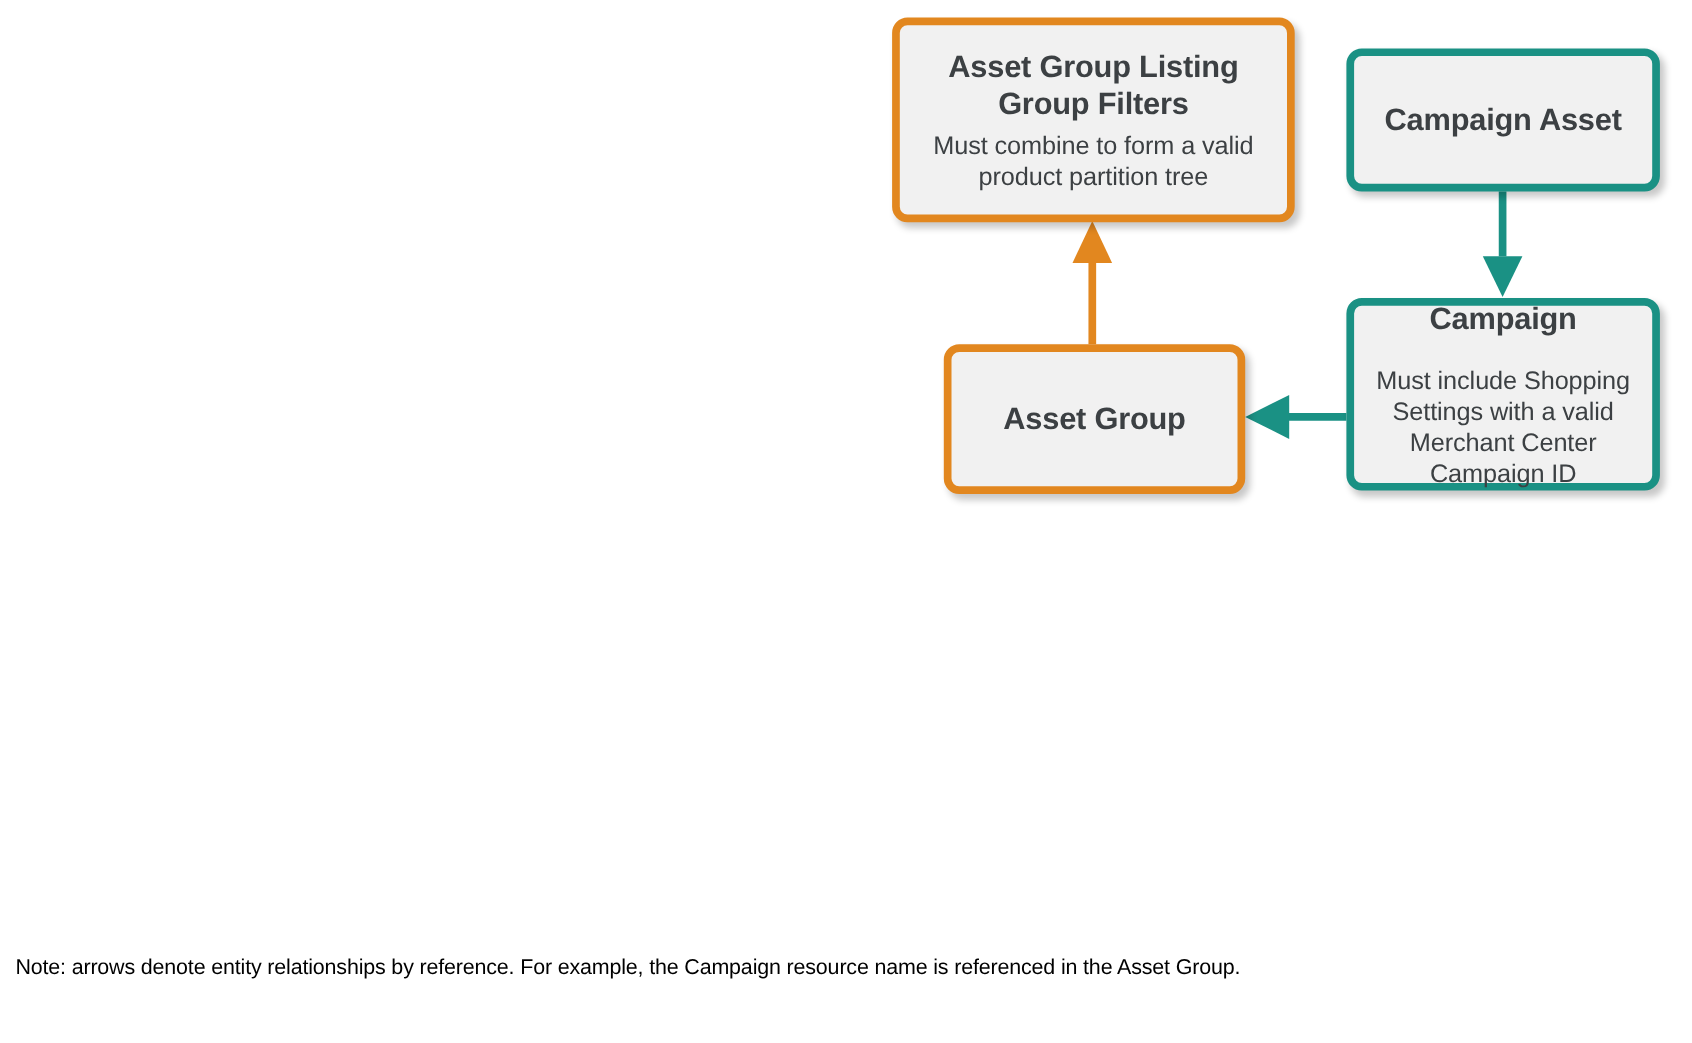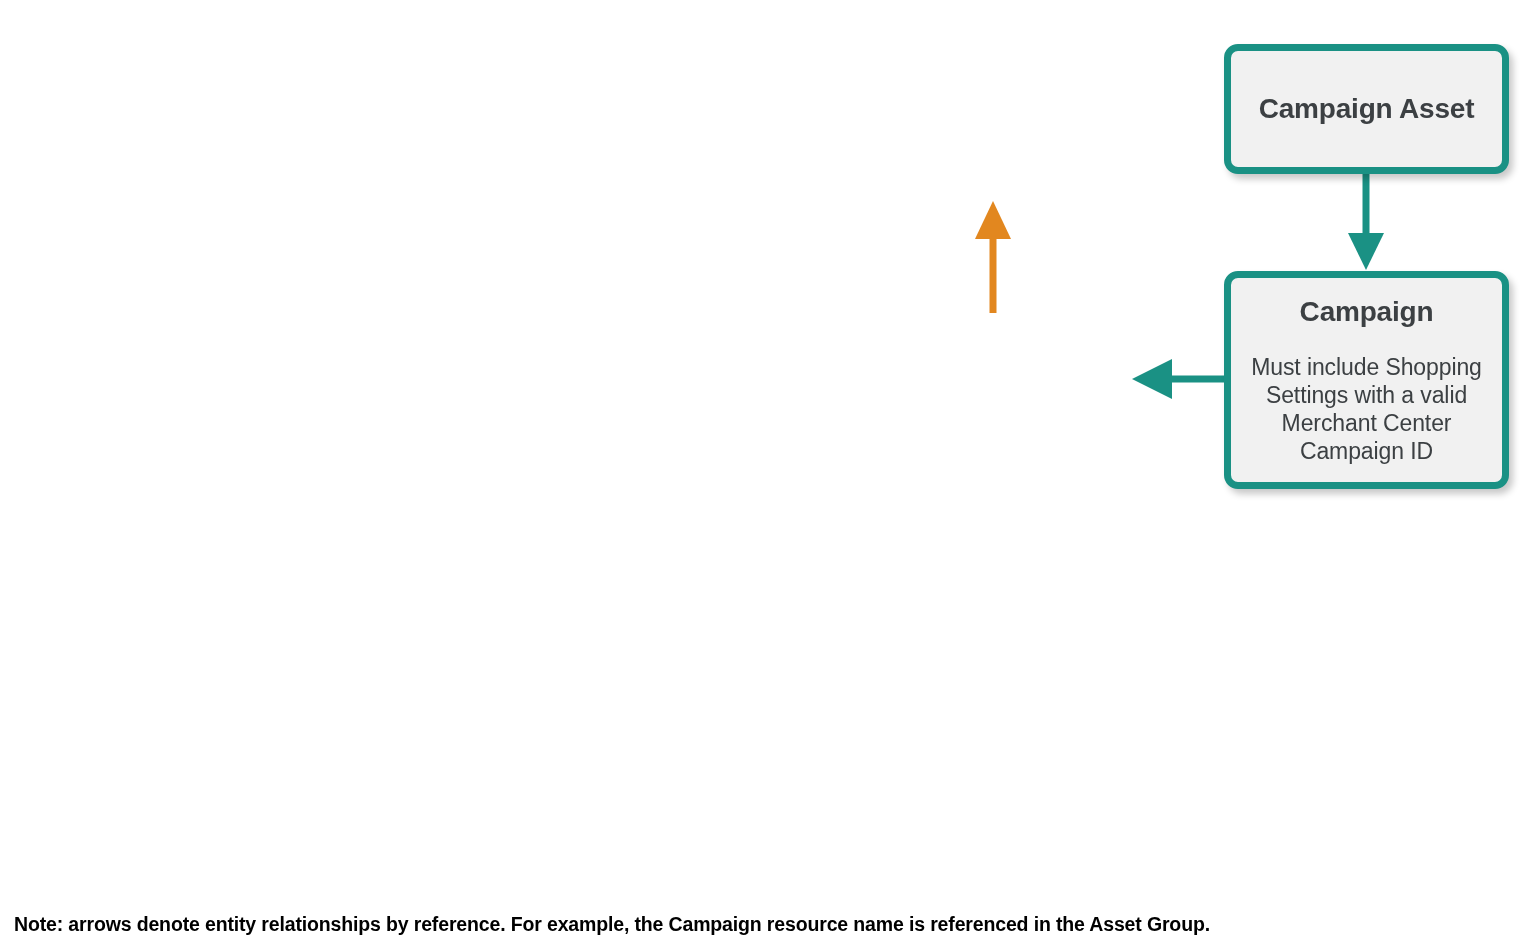--- a/index.html
+++ b/index.html
@@ -65,38 +65,38 @@
   #node-campaign-budget {
     left: 1224px; top: 44px;
     width: 285px; height: 130px;
   }
   #node-asset-group {
     left: 858px;  top: 313px;
     width: 274px; height: 136px;
   }
   #node-campaign {
     left: 1224px; top: 271px;
-    width: 285px; height: 218px; gap: 19px;
+    width: 285px; height: 175px; gap: 19px;
   }
 
   
   #connectors {
     position: absolute;
     left: 0; top: 0;
     width: 1538px; height: 948px;
     pointer-events: none;
   }
 
   
   #footer-note {
     position: absolute;
     left: 14px;
-    top: 913px;
+    top: 868px;
     font-size: 19.5px;
-    font-weight: bold;
+    font-weight: normal;
     color: #000000;
     letter-spacing: -0.15px;
     white-space: nowrap;
   }
 </style>
 </head>
 <body>
 
 <div id="diagram-canvas">
 
@@ -111,25 +111,32 @@
       <line x1="1366" y1="174" x2="1366" y2="233" stroke="#1A9184" stroke-width="7"></line>
       <polygon points="1366,270 1384,233 1348,233" fill="#1A9184"></polygon>
     </g>
 
     <g>
       <line x1="1224" y1="379" x2="1170" y2="379" stroke="#1A9184" stroke-width="7"></line>
       <polygon points="1132,379 1172,399 1172,359" fill="#1A9184"></polygon>
     </g>
   </svg>
 
+  <div class="node orange" id="node-aglgf">
+    <div class="node-title">Asset Group Listing Group Filters</div>
+    <div class="node-desc">Must combine to form a valid product partition tree</div>
+  </div>
 
   <div class="node teal" id="node-campaign-budget">
     <div class="node-title">Campaign Asset</div>
   </div>
 
+  <div class="node orange" id="node-asset-group">
+    <div class="node-title">Asset Group</div>
+  </div>
 
   <div class="node teal" id="node-campaign">
     <div class="node-title">Campaign</div>
     <div class="node-desc">Must include Shopping Settings with a valid Merchant Center Campaign ID</div>
   </div>
 
   <div id="footer-note">Note: arrows denote entity relationships by reference. For example, the Campaign resource name is referenced in the Asset Group.</div>
 
 </div>
 

